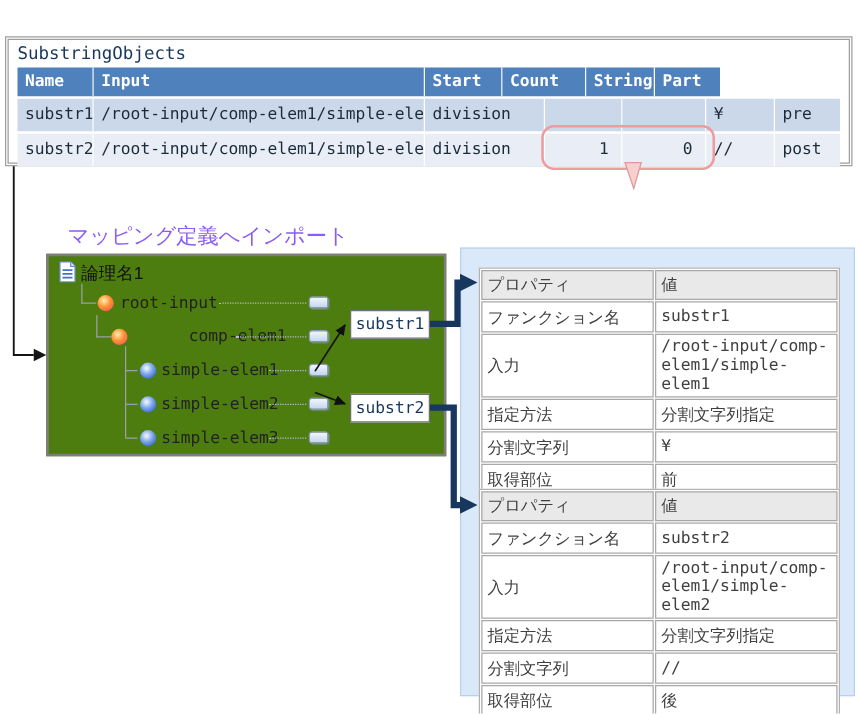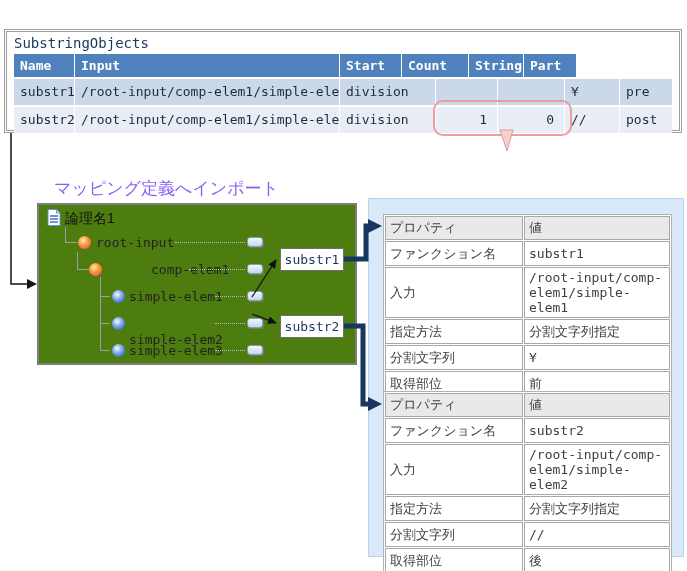--- a/index.html
+++ b/index.html
@@ -57,21 +57,21 @@
   .trunk{left:61px;top:72px;height:73px;width:0;border-left:1px solid #9aa0a8;}
   .branch{width:10px;height:0;border-top:1px solid #9aa0a8;left:61px;}
   .b1{top:91px;}.b2{top:118px;}.b3{top:145px;}
   .sphere{width:13px;height:13px;border-radius:50%;}
   .node-complex{background:radial-gradient(circle at 40% 35%, #ffe0a0 8%, #ff9030 45%, #f26060 78%, #ffd6d6 100%);}
   .node-simple{background:radial-gradient(circle at 40% 35%, #e8f0ff 6%, #7fa8e8 42%, #3366cc 82%, #a8c4ee 100%);}
   .sp-root{left:39px;top:31px;}.sp-comp{left:50px;top:58px;}
   .sp-e1{left:73px;top:85px;}.sp-e2{left:73px;top:112px;}.sp-e3{left:73px;top:139px;}
   .nlabel{font-size:13px;color:#222;white-space:nowrap;font-family:"DejaVu Sans Mono",monospace;}
   .nl-root{left:57px;top:30px;}.nl-comp{left:68px;top:57px;margin-left:44px;}
-  .nl-e1{left:90px;top:84px;}.nl-e2{left:90px;top:127px;}.nl-e3{left:90px;top:138px;}
+  .nl-e1{left:90px;top:84px;}.nl-e2{left:90px;top:111px;}.nl-e3{left:90px;top:138px;}
   .dash{height:0;border-top:1px dotted #b4bcc8;}
   .d-root{left:136px;top:37px;width:70px;}
   .d-comp{left:150px;top:64px;width:56px;}
   .d-e1{left:176px;top:91px;width:30px;}
   .d-e2{left:176px;top:118px;width:30px;}
   .d-e3{left:176px;top:145px;width:30px;}
   .port{width:16px;height:10px;box-sizing:border-box;border:1px solid #8a9ab0;border-radius:3px;
     background:linear-gradient(180deg,#f2f7fd,#c2d6ee);box-shadow:1px 1px 0 rgba(120,140,160,.55);}
   .p-root{left:208px;top:32px;}.p-comp{left:208px;top:59px;}
   .p-e1{left:208px;top:86px;}.p-e2{left:208px;top:113px;}.p-e3{left:208px;top:140px;}

